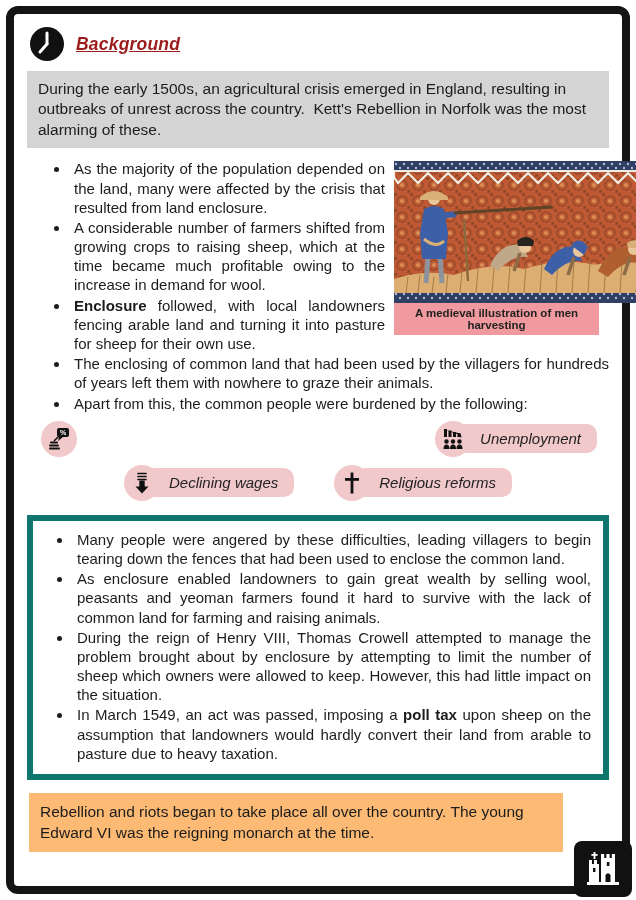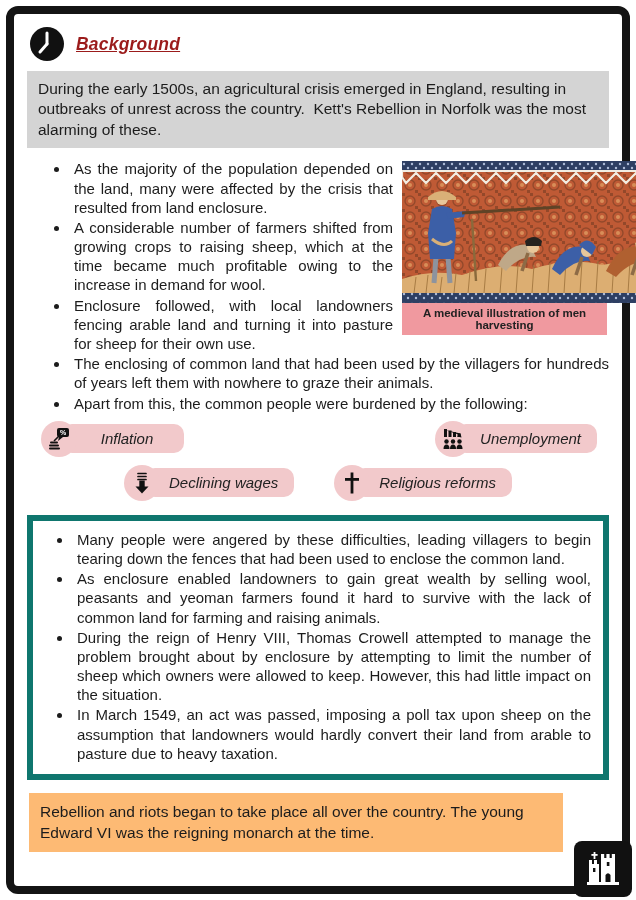--- a/index.html
+++ b/index.html
@@ -17,21 +17,21 @@
     padding:8px 13px 0 13px;}
   
   .hdr{display:flex;align-items:center;gap:11px;margin:4px 0 9px 2px;font-style:italic;}
   .clock{width:36px;height:36px;flex:0 0 auto;}
   .title{font-size:17.5px;font-weight:bold;color:var(--red);
     text-decoration:underline;letter-spacing:.2px;}
   
   .intro{background:#d4d4d4;padding:8px 11px;font-size:15.5px;line-height:1.32;}
   
   .flowsec{margin-top:11px;}
-  .imgfloat{float:right;width:205px;margin:2px 2px 6px 9px;}
+  .imgfloat{float:right;width:205px;margin:2px 10px 6px 9px;}
   .imgfloat svg{display:block;width:254px;height:142px;}
   .caption{background:var(--caption-pink);text-align:center;
     font-size:11.5px;font-weight:bold;padding:4px 2px;color:#222;}
   ul.blist{list-style:disc;padding-left:43px;font-size:15px;line-height:1.28;}
   ul.blist li{text-align:justify;padding-left:4px;margin:0 0 1px 0;}
   
   .badges{clear:none;margin-top:8px;}
   .brow{display:flex;align-items:center;}
   .brow1{justify-content:space-between;padding:0 12px 0 14px;}
   .brow2{justify-content:center;gap:40px;margin-top:8px;}
@@ -45,21 +45,21 @@
   
   .box{clear:both;border:6px solid #0f766e;margin-top:14px;padding:9px 12px 10px 2px;}
   .box ul.blist{padding-left:38px;}
   
   .footer{background:#fdba74;margin:13px 46px 0 2px;padding:9px 11px;
     font-size:15.5px;line-height:1.32;}
   .castle-badge{position:absolute;right:4px;bottom:3px;width:58px;height:56px;
     background:#111;border-radius:8px;display:flex;align-items:center;
     justify-content:center;z-index:5;}
   .castle-badge svg{width:40px;height:40px;}
-  b{font-weight:normal;}
+  b{font-weight:bold;}
 </style>
 </head>
 <body>
 
 <div class="frame">
 
   <div class="hdr">
     <span class="clock">
       <svg viewBox="0 0 36 36">
         <circle cx="18" cy="18" r="17" fill="#111"></circle>
@@ -170,21 +170,20 @@
               <line x1="3" y1="21.5" x2="12" y2="21.5"></line>
               <line x1="3" y1="18.5" x2="11" y2="18.5"></line>
               <line x1="4" y1="15.5" x2="10" y2="15.5"></line>
             </g>
             <path d="M7,14 L12,9" stroke="#111" stroke-width="1.6"></path>
             <rect x="10" y="1" width="12" height="9" rx="2" fill="#111"></rect>
             <path d="M12,10 L11,14 L16,10 Z" fill="#111"></path>
             <text x="16" y="8" font-size="7" font-weight="bold" fill="#fff" text-anchor="middle" font-family="'Liberation Sans',sans-serif">%</text>
           </svg>
         </span>
-        <span class="pill">Inflation</span>
       </div>
       <div class="badge">
         <span class="bicon">
           <svg viewBox="0 0 24 24">
             <g fill="#111">
               <rect x="3" y="2" width="3" height="8"></rect>
               <rect x="7.5" y="3.5" width="3" height="6.5"></rect>
               <rect x="12" y="5" width="3" height="5"></rect>
               <rect x="16.5" y="6.5" width="3" height="3.5"></rect>
             </g>

